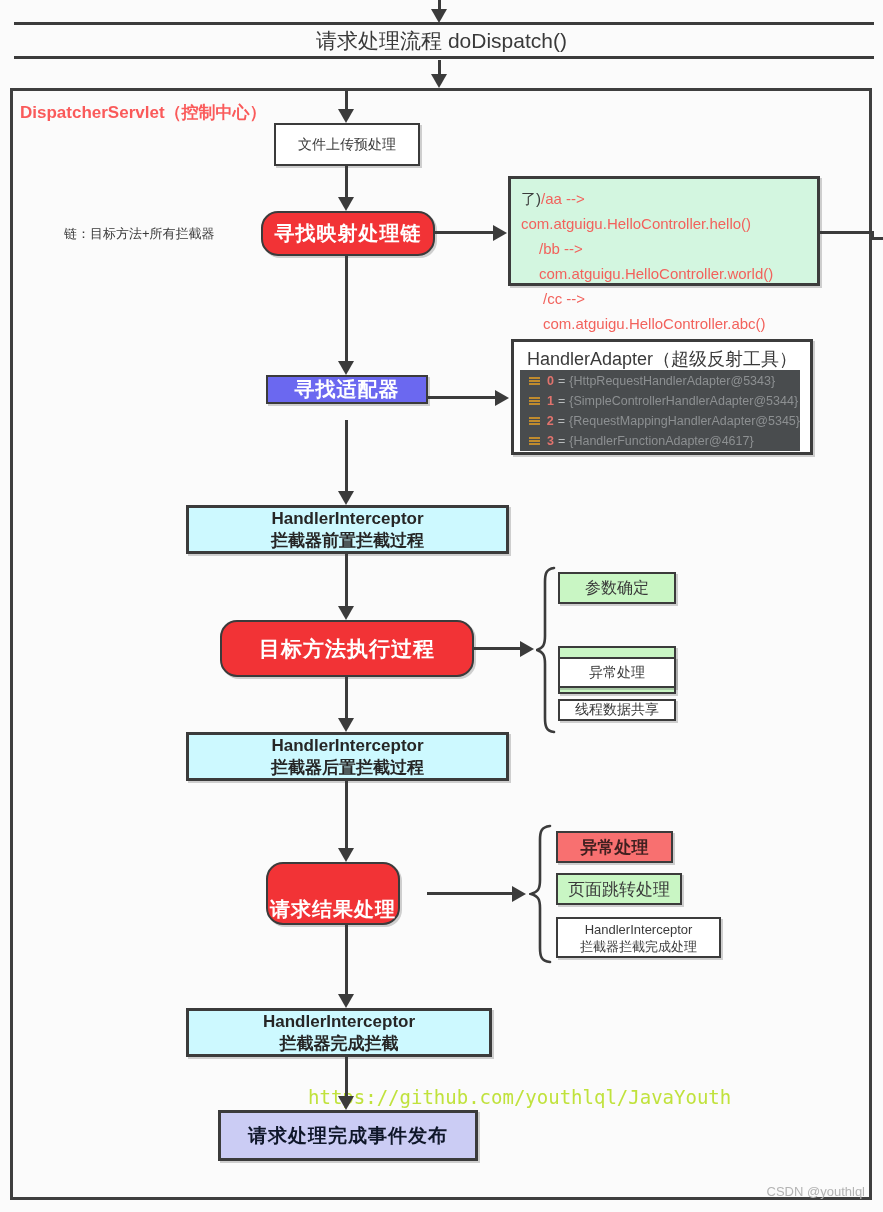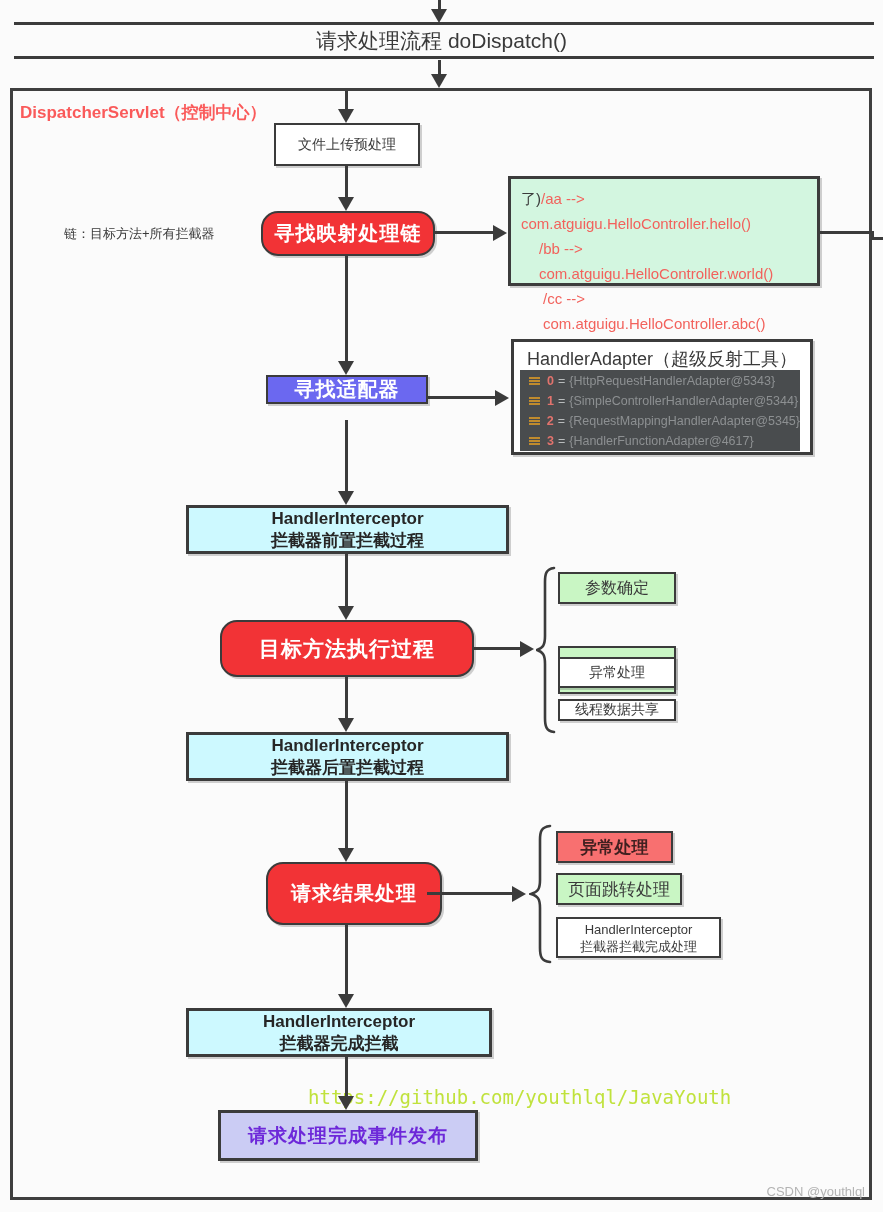--- a/index.html
+++ b/index.html
@@ -15,21 +15,21 @@
   .hl{position:absolute;height:3px;background:#3b3b3b;}
   .ah-down{position:absolute;width:0;height:0;border-left:8px solid transparent;border-right:8px solid transparent;border-top:14px solid #3b3b3b;}
   .ah-right{position:absolute;width:0;height:0;border-top:8px solid transparent;border-bottom:8px solid transparent;border-left:14px solid #3b3b3b;}
   
   .box{position:absolute;box-sizing:border-box;border:2px solid #3b3b3b;display:flex;flex-direction:column;align-items:center;justify-content:center;text-align:center;background:#fff;}
   .shadow{box-shadow:2px 2px 0 rgba(70,70,70,.25);}
   .red{background:#f23336;color:#ffffff;font-weight:700;border-width:2px;border-radius:17px;}
   .blue{background:#6b68f0;color:#ffffff;font-weight:700;}
   .cyan{background:#cdf9ff;color:#262626;font-weight:700;border-width:3px;}
   .green{background:#c9f6c4;}
-  .lavender{background:#cbccf4;color:#6d28d9;font-weight:700;border-width:3px;}
+  .lavender{background:#cbccf4;color:#0f172a;font-weight:700;border-width:3px;}
   .salmon{background:#f87070;color:#402020;font-weight:700;}
   .t14{font-size:14px;}
   .t16{font-size:16px;}
   .t17{font-size:17px;}
   .t20{font-size:20px;letter-spacing:1px;}
   .t21{font-size:21px;letter-spacing:1px;}
   .lines17{font-size:17px;line-height:22px;}
   
   .page-title{position:absolute;left:0;top:27px;width:883px;text-align:center;font-size:21px;color:#3a3a3a;}
   .ds-label{position:absolute;left:20px;top:101px;font-size:17px;font-weight:700;color:#fa5a5a;}
@@ -183,21 +183,21 @@
   <div class="ah-down" style="left:338px;top:718px;"></div>
 
   <div class="box shadow cyan lines17" style="left:186px;top:732px;width:323px;height:49px;">
     <div>HandlerInterceptor</div>
     <div>拦截器后置拦截过程</div>
   </div>
 
   <div class="vl" style="left:345px;top:781px;height:70px;"></div>
   <div class="ah-down" style="left:338px;top:848px;"></div>
 
-  <div class="box shadow red t20" style="left:266px;top:862px;width:176px;height:63px;">
+  <div class="box shadow red t20" style="left:266px;top:862px;width:134px;height:63px;justify-content:flex-end;">
     <div>请求结果处理</div>
   </div>
 
   <div class="hl" style="left:427px;top:892px;width:87px;"></div>
   <div class="ah-right" style="left:512px;top:886px;"></div>
   <svg class="brace" style="left:529px;top:824px;" width="24" height="140" viewBox="0 0 24 140">
     <path d="M21 2 C12 3 11 8 11 16 L11 56 C11 65 9 68 2 70 C9 72 11 75 11 84 L11 124 C11 132 12 137 21 138" fill="none" stroke="#3b3b3b" stroke-width="2.6" stroke-linecap="round"></path>
   </svg>
 
   <div class="box shadow salmon t17" style="left:556px;top:831px;width:117px;height:32px;border-width:2.5px;">

